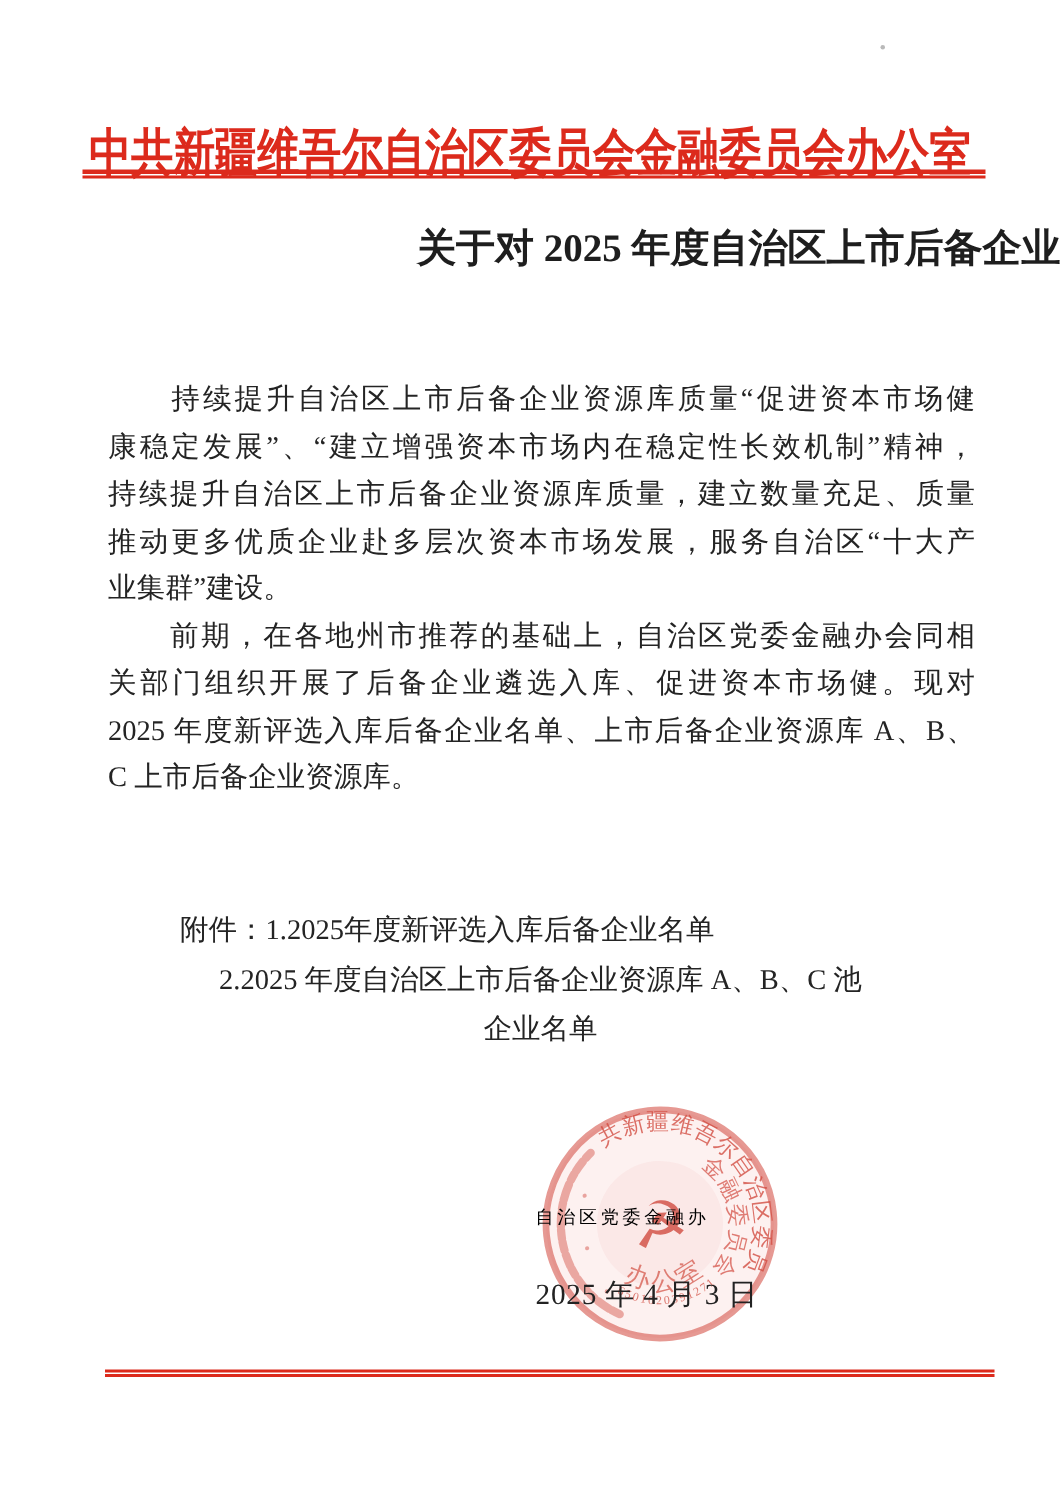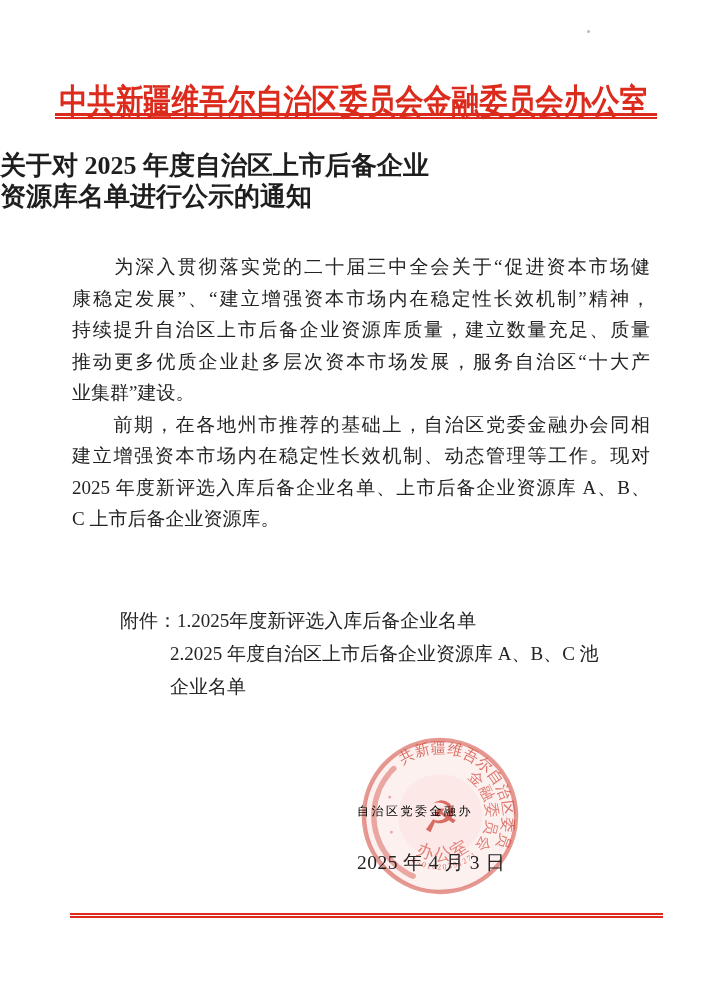--- a/index.html
+++ b/index.html
@@ -27,38 +27,38 @@
     white-space:nowrap;
   }
   .header-rule{
     position:absolute;left:55px;top:113px;width:602px;height:1px;
     border-top:3px solid #dc2a1c;
     border-bottom:2px solid #dc2a1c;
   }
   
   .doc-title{
     position:absolute;left:0;top:150px;width:707px;
-    text-align:left;
+    text-align:right;
     font-size:26px;font-weight:bold;color:#1e1e1e;
     line-height:31px;
   }
   
   .body-text{
     position:absolute;left:72px;top:251px;width:578px;
     font-size:19px;color:#242424;line-height:31.5px;
   }
   .body-text .line{width:578px;}
   .body-text .line.fill{text-align:justify;text-align-last:justify;}
   
   .attachments{
     position:absolute;left:120px;top:604px;
     font-size:19px;color:#242424;line-height:33px;
     white-space:nowrap;
   }
-  .attachments .att-cont{margin-left:50px;}
+  .attachments .att-cont{margin-left:26px;text-align:center;}
   
   .seal{
     position:absolute;left:356px;top:732px;width:168px;height:168px;
     transform:rotate(-6deg);
     z-index:1;
   }
   .seal svg{width:168px;height:168px;}
   .seal text{font-family:"Liberation Serif","DejaVu Serif",serif;}
   .seal .emblem{font-family:"DejaVu Sans",sans-serif;}
   
@@ -84,34 +84,33 @@
 <div id="page">
 
   <div class="artifact-dot"></div>
 
   <div class="org-header">中共新疆维吾尔自治区委员会金融委员会办公室</div>
 
   <div class="header-rule"></div>
 
   <div class="doc-title">
     <div>关于对 2025 年度自治区上市后备企业</div>
-    <div>资源库名单进行公示的通知</div>
   </div>
 
   <div class="body-text">
     <div>
-      <div class="line fill">　　为深入贯彻落实党的二十届三中全会关于“促进资本市场健</div>
+      <div class="line fill">　　持续提升自治区上市后备企业资源库质量“促进资本市场健</div>
       <div class="line fill">康稳定发展”、“建立增强资本市场内在稳定性长效机制”精神，</div>
       <div class="line fill">持续提升自治区上市后备企业资源库质量，建立数量充足、质量</div>
       <div class="line fill">推动更多优质企业赴多层次资本市场发展，服务自治区“十大产</div>
       <div class="line">业集群”建设。</div>
     </div>
     <div>
       <div class="line fill">　　前期，在各地州市推荐的基础上，自治区党委金融办会同相</div>
-      <div class="line fill">建立增强资本市场内在稳定性长效机制、动态管理等工作。现对</div>
+      <div class="line fill">关部门组织开展了后备企业遴选入库、促进资本市场健。现对</div>
       <div class="line fill">2025 年度新评选入库后备企业名单、上市后备企业资源库 A、B、</div>
       <div class="line">C 上市后备企业资源库。</div>
     </div>
   </div>
 
   <div class="attachments">
     <div><span>附件：</span><span>1.2025年度新评选入库后备企业名单</span></div>
     <div class="att-cont">2.2025 年度自治区上市后备企业资源库 A、B、C 池</div>
     <div class="att-cont">企业名单</div>
   </div>

